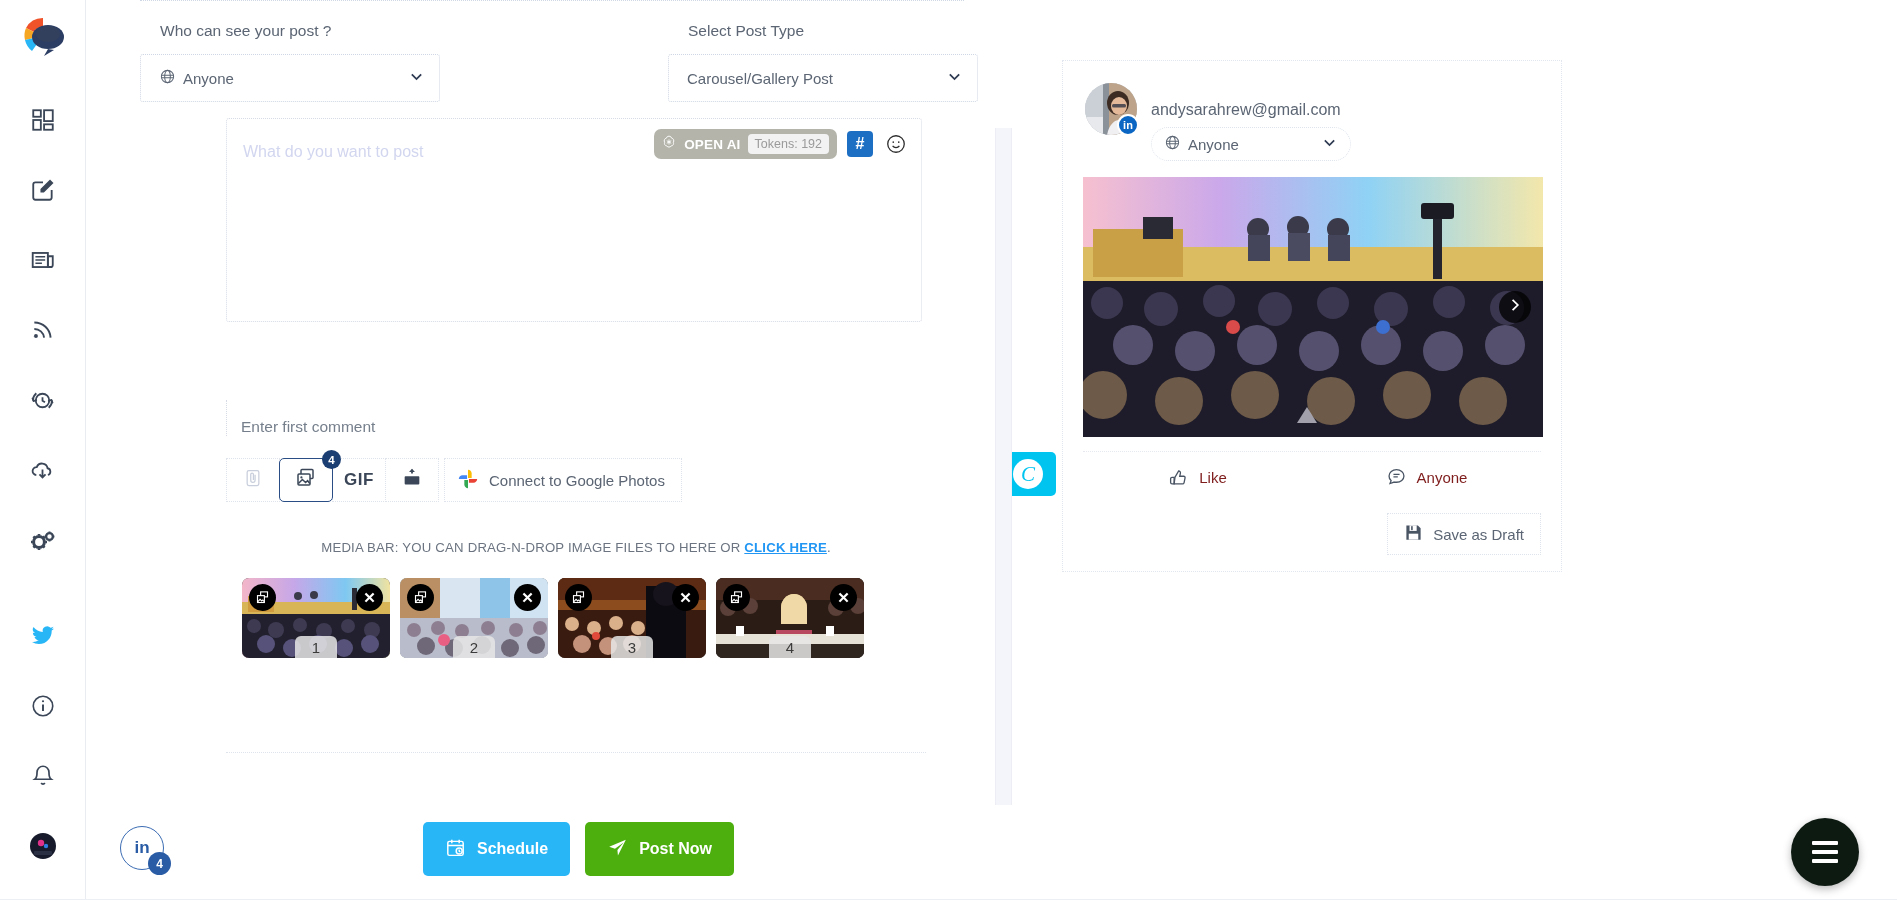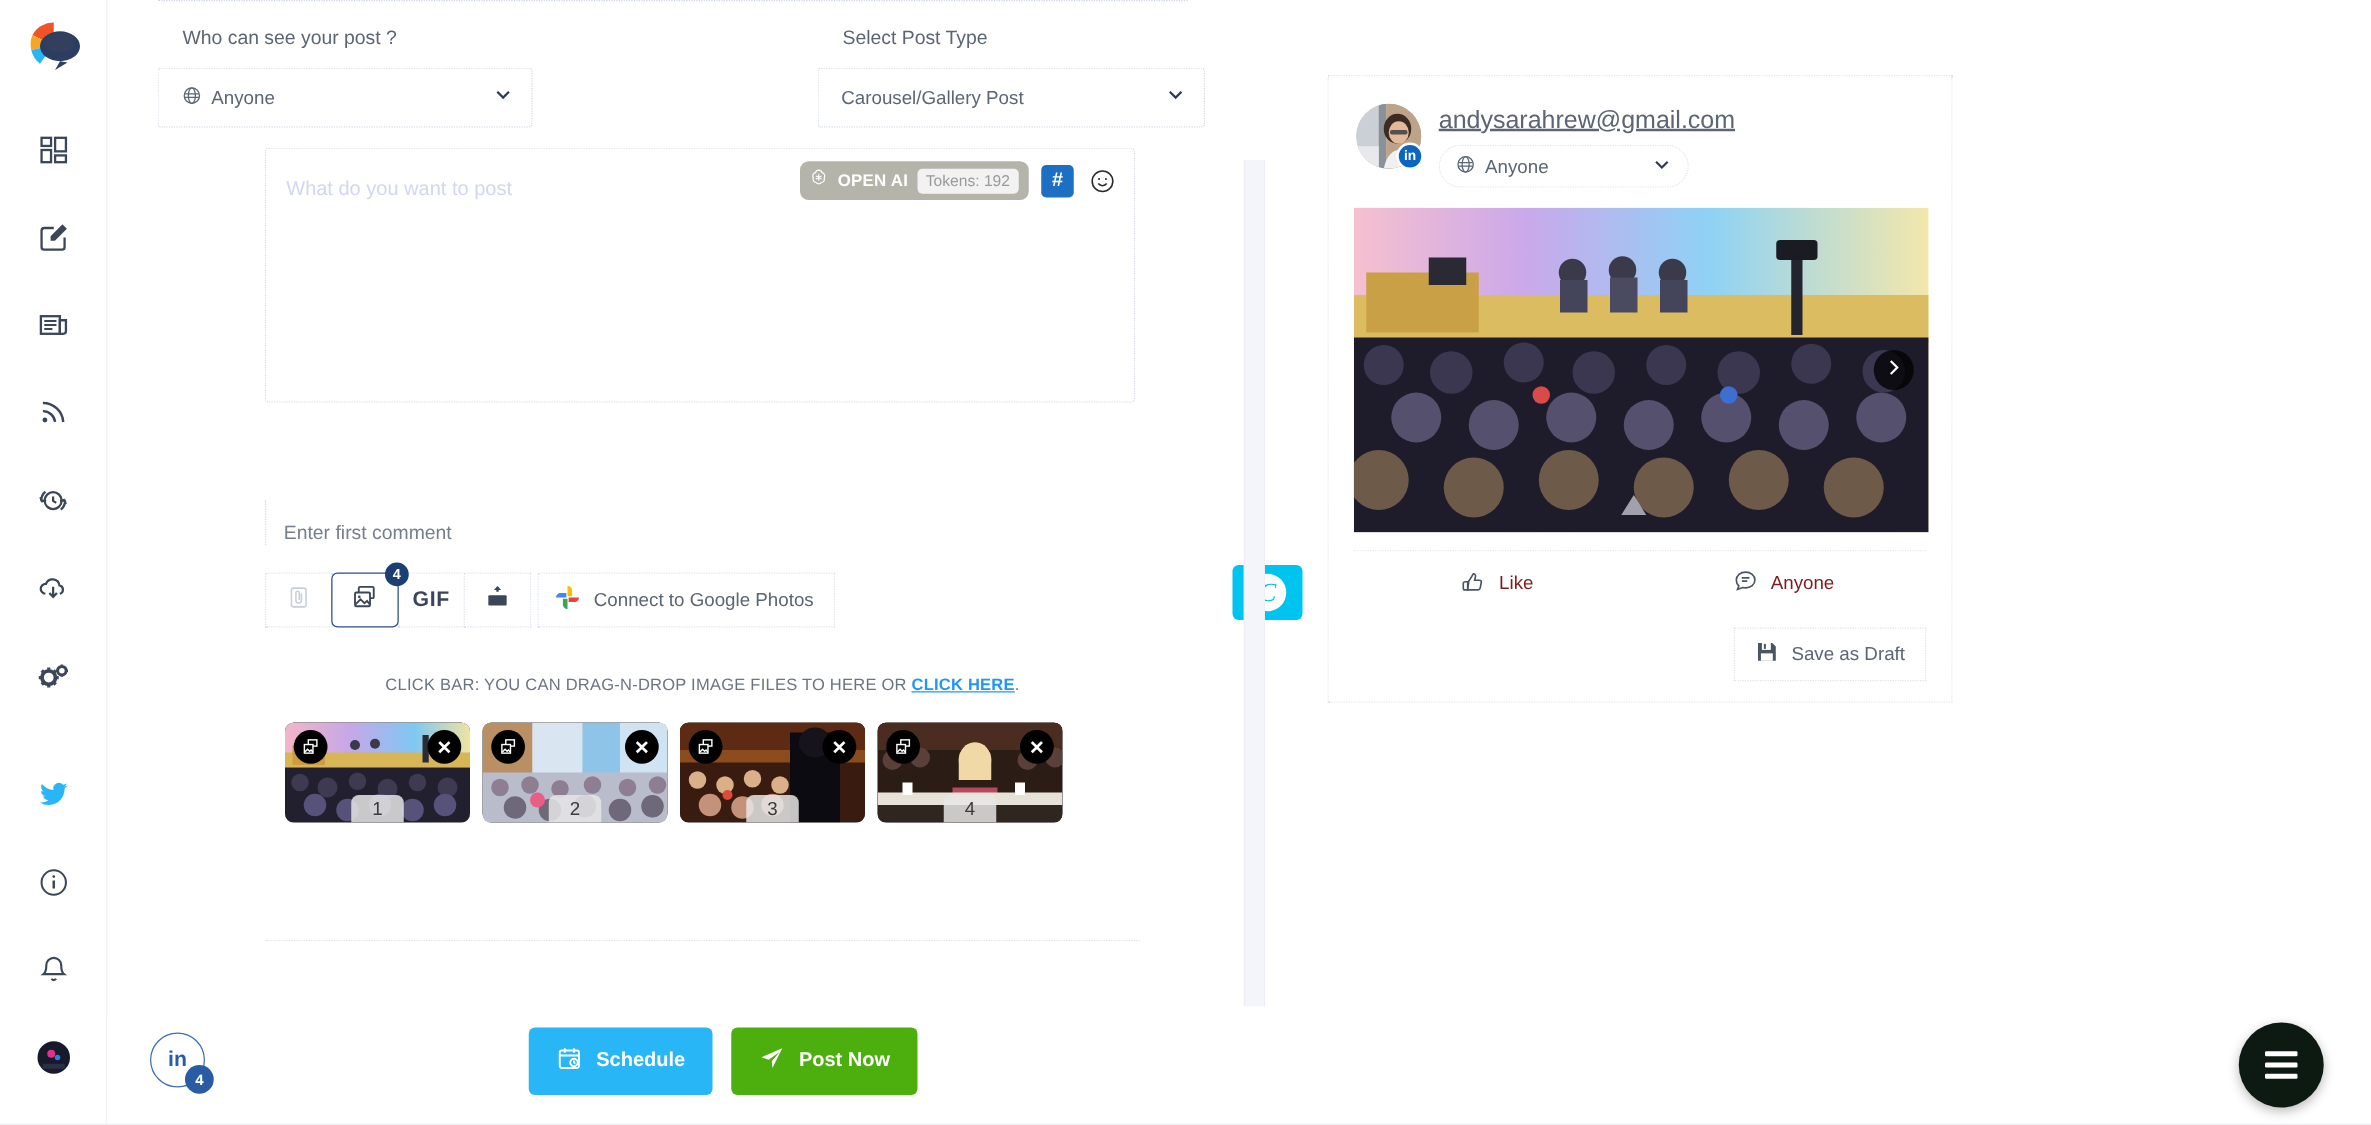--- a/index.html
+++ b/index.html
@@ -23,21 +23,21 @@
   .nav-list { margin-top: 38px; display:flex; flex-direction:column; align-items:center; gap: 30px; width:100%; }
   .nav-item {
     width: 46px; height: 40px; display:flex; align-items:center; justify-content:center;
     cursor:pointer; color:#3b4758;
   }
   .nav-item svg { display:block; }
   .sidebar-bottom { margin-top: auto; display:flex; flex-direction:column; align-items:center; gap:30px; padding-bottom:34px; }
 
   
   .compose {
-    position: absolute; left: 86px; top: 0; width: 920px; height: 900px;
+    position: absolute; left: 100px; top: 0; width: 920px; height: 900px;
     background: #fff;
   }
   .dotted-top { position:absolute; left:40px; top:0; width:824px; border-top:1px dotted #cfd6e4; }
 
   .row-selects { position:absolute; left:40px; top:22px; width:840px; display:flex; }
   .field { width: 300px; }
   .field.second { margin-left: 228px; width: 310px; }
   .field-label { font-size: 15.5px; color:#5b6573; padding-left: 20px; margin-bottom: 14px; }
   .select-box {
     height: 48px; border: 1px dotted #cfd6e4; border-radius:3px;
@@ -150,21 +150,21 @@
   .avatar-wrap { position:relative; width:52px; height:52px; flex:none; }
   .avatar {
     width:52px; height:52px; border-radius:50%; overflow:hidden; position:relative;
     background:linear-gradient(135deg,#cfd4d9,#8e949b);
   }
   .avatar-badge {
     position:absolute; right:-2px; bottom:-1px; width:22px; height:22px; border-radius:50%;
     background:#0a66c2; color:#fff; font-size:11px; font-weight:bold;
     display:flex; align-items:center; justify-content:center; border:2px solid #fff;
   }
-  .pv-email { font-size:20px; color:#5b6573; margin-top:2px;text-decoration:underline; }
+  .pv-email { font-size:16px; color:#5b6573; margin-top:18px; }
   .pv-select {
     margin-top:8px; width:200px; height:34px; border:1px dotted #dfe4ec; border-radius:17px;
     display:flex; align-items:center; padding:0 12px 0 12px; gap:7px; cursor:pointer;
     font-size:15px; color:#5b6573;
   }
   .pv-select .chev { margin-left:auto; }
   .pv-image { position:relative; width:460px; height:260px; margin:0 20px; overflow:hidden; }
   .pv-next {
     position:absolute; right:12px; top:50%; transform:translateY(-50%);
     width:32px; height:32px; border-radius:50%; background:rgba(0,0,0,.75);
@@ -457,21 +457,21 @@
         </span>
         <span>Connect to Google Photos</span>
       </div>
     </div>
 
     <div class="canva-btn">
       <span class="canva-c">C</span>
     </div>
 
     <div class="media-hint">
-      <span>CLICK BAR: YOU CAN DRAG-N-DROP IMAGE FILES TO HERE OR </span><a href="#">CLICK HERE</a><span>.</span>
+      <span>MEDIA BAR: YOU CAN DRAG-N-DROP IMAGE FILES TO HERE OR </span><a href="#">CLICK HERE</a><span>.</span>
     </div>
 
     <div class="thumbs">
 
       <div class="thumb">
         <div class="thumb-img">
           <svg width="148" height="80" viewBox="0 0 148 80" preserveAspectRatio="none">
             <defs>
                 <linearGradient id="g1" x1="0" x2="1">
                   <stop offset="0" stop-color="#f3b6c8"></stop>

